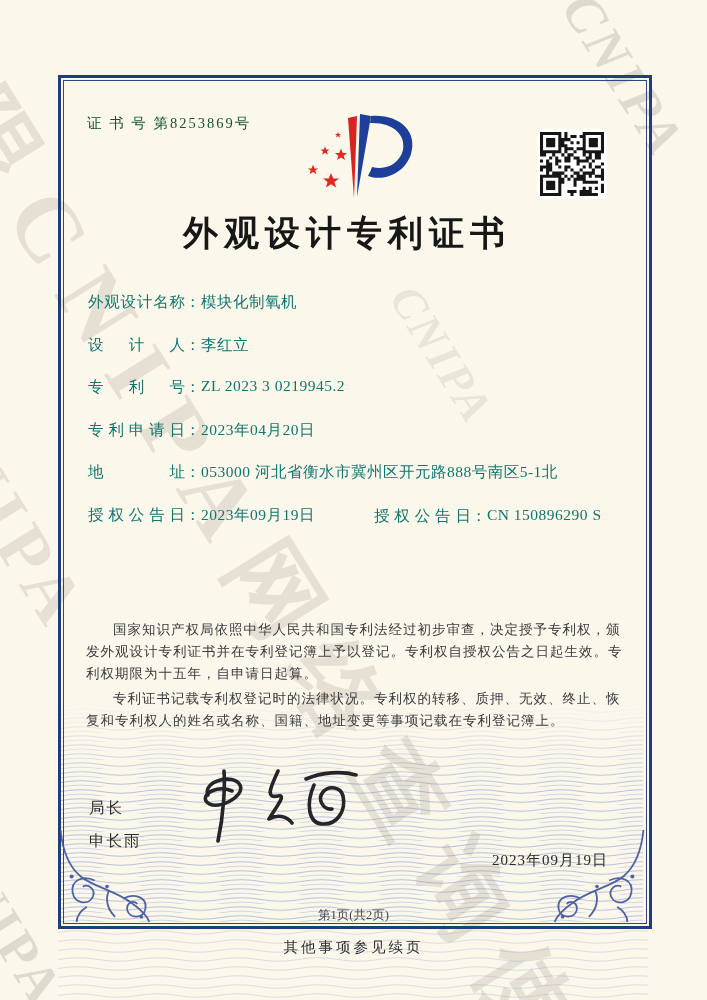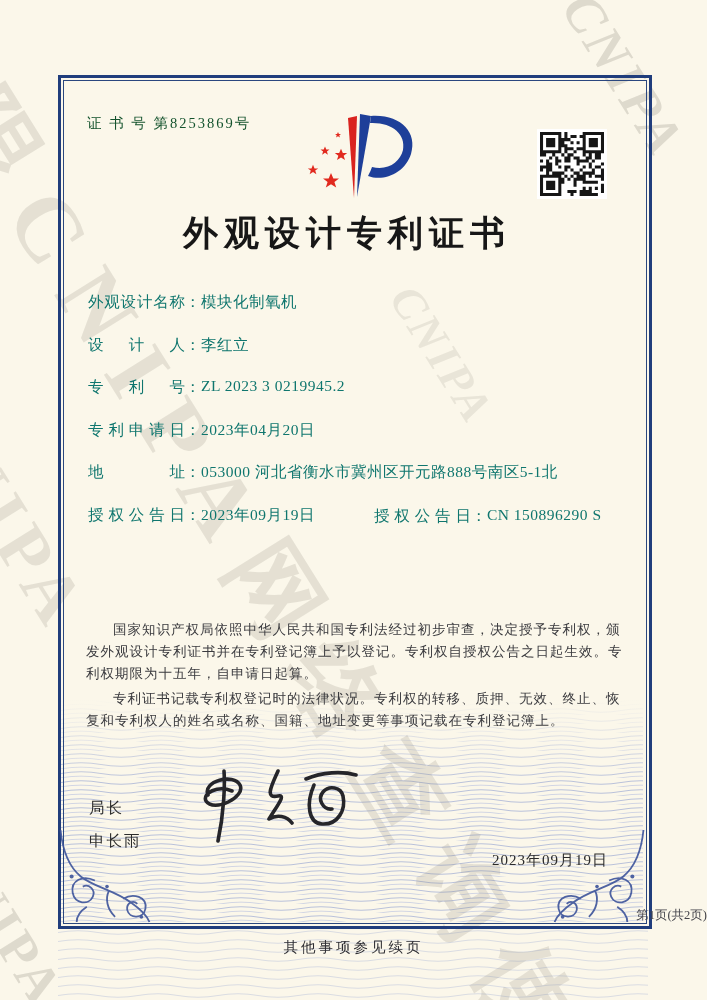--- a/index.html
+++ b/index.html
@@ -41,21 +41,21 @@
   
   .body-text{position:absolute;left:86px;top:588px;width:548px;z-index:5;font-size:13.5px;line-height:1.63;
              color:#3a3a3e;letter-spacing:1px;margin-top:31px;}
   .body-text p{margin:0 0 3px 0;text-indent:2em;}
   
   .director-label{position:absolute;left:89px;top:798px;font-size:15.5px;z-index:5;letter-spacing:2px;}
   .director-name{position:absolute;left:89px;top:831px;font-size:15.5px;z-index:5;letter-spacing:2px;}
   .signature{position:absolute;left:190px;top:765px;z-index:5;}
   .issue-date{position:absolute;left:455px;top:851px;width:190px;text-align:center;font-size:15px;z-index:5;letter-spacing:1px;}
   
-  .page-indicator{position:absolute;left:0;top:907px;width:707px;text-align:right;font-size:12.5px;color:#43434a;z-index:5;}
+  .page-indicator{position:absolute;left:0;top:907px;width:707px;text-align:center;font-size:12.5px;color:#43434a;z-index:5;}
   .continuation{position:absolute;left:0;top:938px;width:707px;text-align:center;font-size:14.5px;
                 letter-spacing:3px;color:#2e2e33;z-index:5;}
 </style>
 </head>
 <body>
 
 <div class="page">
 
   <div class="wm wm-phrase">仅限CNIPA网络查询使用</div>
   <div class="wm wm-tr">CNIPA</div>

